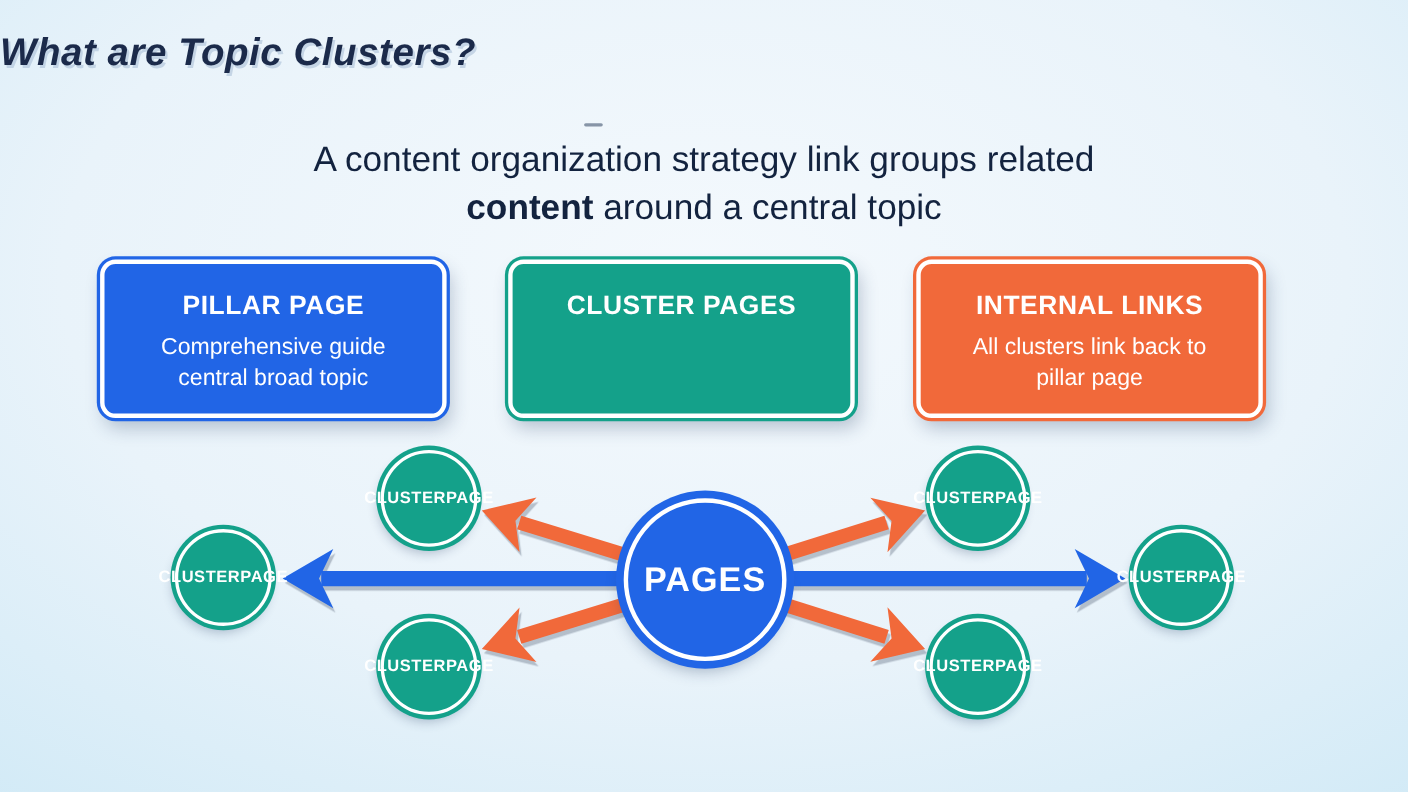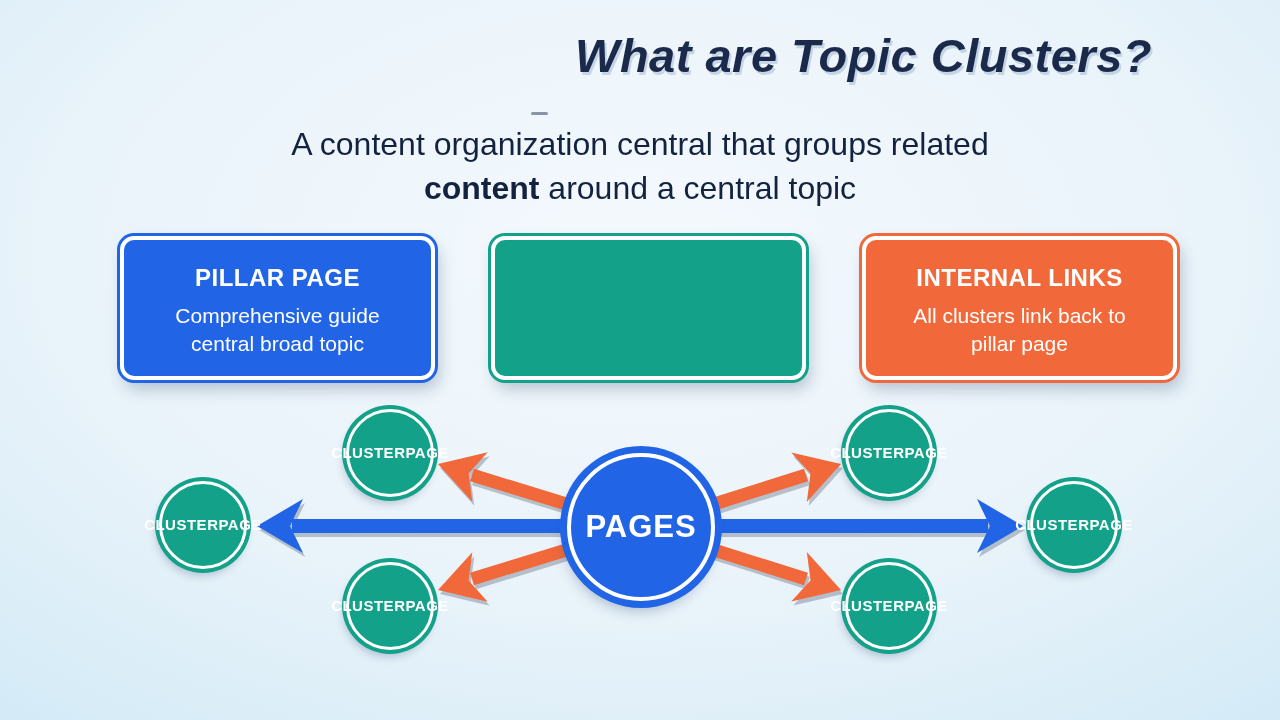--- a/index.html
+++ b/index.html
@@ -2,36 +2,36 @@
 <html><head>
 <meta charset="utf-8">
 <style>
   html,body{margin:0;padding:0;}
   body{
     width:1280px;height:720px;overflow:hidden;position:relative;
     font-family:"Liberation Sans",sans-serif;
     background:radial-gradient(120% 130% at 50% 35%, #f4f9fd 0%, #e9f3fa 38%, #cfe9f6 70%, #a6d7ef 100%);
   }
   .title{
-    position:absolute;top:28px;left:0;width:1152px;text-align:right;
-    font-size:47px;font-weight:bold;font-style:italic;color:#1b2a4a;
+    position:absolute;top:28px;left:0;width:1152px;text-align:left;
+    font-size:35px;font-weight:bold;font-style:italic;color:#1b2a4a;
     letter-spacing:.5px;
     text-shadow:2px 3px 0 rgba(150,175,205,.45);
   }
   .stray-dash{
     position:absolute;left:531px;top:112px;width:17px;height:3px;
     background:#64748b;border-radius:2px;opacity:.75;
   }
   .subtitle{
     position:absolute;top:122px;left:0;width:1280px;text-align:center;
     font-size:32px;line-height:44px;color:#13233f;font-weight:500;
   }
   .subtitle b{font-weight:bold;}
   .cards{
-    position:absolute;left:120px;top:236px;display:flex;gap:56px;
+    position:absolute;left:91px;top:236px;display:flex;gap:56px;
   }
   .card{
     box-sizing:border-box;width:315px;height:144px;border-radius:14px;
     border:4px solid #fff;color:#fff;text-align:center;
     padding-top:24px;
   }
   .card-blue{background:#2165e6;box-shadow:0 0 0 3px #2165e6, 4px 9px 16px rgba(35,60,100,.28);}
   .card-teal{background:#14a18a;box-shadow:0 0 0 3px #14a18a, 4px 9px 16px rgba(35,60,100,.28);}
   .card-orange{background:#f1693a;box-shadow:0 0 0 3px #f1693a, 4px 9px 16px rgba(35,60,100,.28);}
   .card-title{font-size:24px;font-weight:bold;letter-spacing:.5px;margin-bottom:10px;}
@@ -63,30 +63,31 @@
   .c-far-right {left:1030px;top:481px;}
   .c-bot-right {left:845px; top:562px;}
 </style>
 </head>
 <body>
 
 <div class="title">What are Topic Clusters?</div>
 <div class="stray-dash"></div>
 
 <div class="subtitle">
-  <span>A content organization central that groups related</span><br>
+  <span>A content organization strategy link groups related</span><br>
   <b>content</b><span> around a central topic</span>
 </div>
 
 <div class="cards">
   <div class="card card-blue">
     <div class="card-title">PILLAR PAGE</div>
     <div class="card-body">Comprehensive guide central broad topic</div>
   </div>
   <div class="card card-teal">
+    <div class="card-title">CLUSTER PAGES</div>
   </div>
   <div class="card card-orange">
     <div class="card-title">INTERNAL LINKS</div>
     <div class="card-body">All clusters link back to pillar page</div>
   </div>
 </div>
 
 <div class="diagram">
   <svg class="arrows" width="1280" height="720" viewBox="0 0 1280 720">
 

